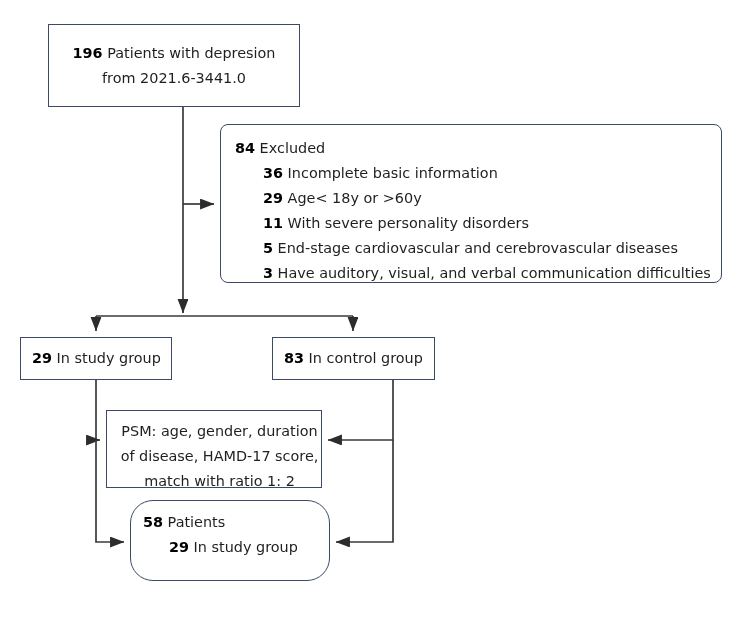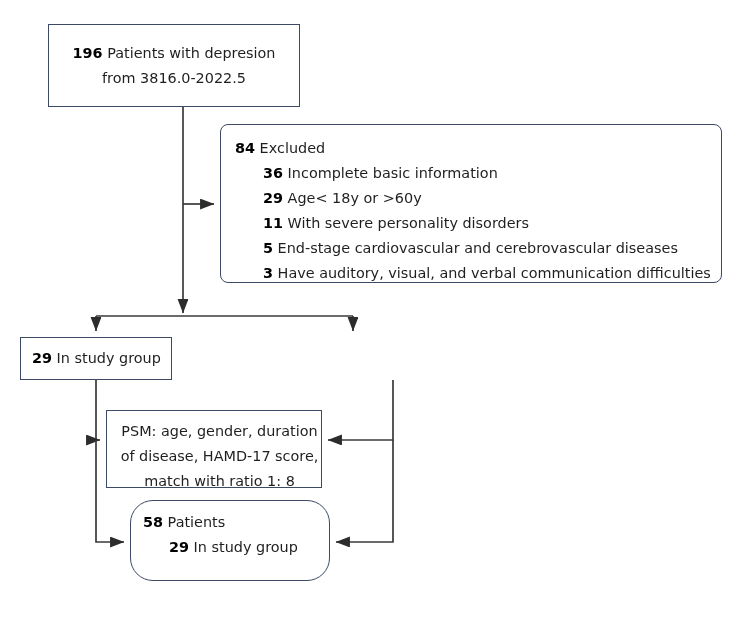--- a/index.html
+++ b/index.html
@@ -96,21 +96,21 @@
       <path d="M393,440 L393,542 L336,542" marker-end="url(#ah)"></path>
     </g>
   </svg>
 
   <div class="node" id="node-source">
     <div class="line">
       <b>196</b>
       <span>Patients with depresion</span>
     </div>
     <div class="line">
-      <span>from 3816.0-2022.5</span>
+      <span>from 2021.6-3441.0</span>
     </div>
   </div>
 
   <div class="node" id="node-excluded">
     <div class="line">
       <b>84</b>
       <span>Excluded</span>
     </div>
     <div class="line sub">
       <b>36</b>
@@ -134,25 +134,31 @@
     </div>
   </div>
 
   <div class="node" id="node-study">
     <div class="line">
       <b>29</b>
       <span>In study group</span>
     </div>
   </div>
 
+  <div class="node" id="node-control">
+    <div class="line">
+      <b>83</b>
+      <span>In control group</span>
+    </div>
+  </div>
 
   <div class="node" id="node-psm">
     <div class="line">PSM: age, gender, duration</div>
     <div class="line">of disease, HAMD-17 score,</div>
-    <div class="line">match with ratio 1: 8</div>
+    <div class="line">match with ratio 1: 2</div>
   </div>
 
   <div class="node" id="node-result">
     <div class="line">
       <b>58</b>
       <span>Patients</span>
     </div>
     <div class="line sub">
       <b>29</b>
       <span>In study group</span>

